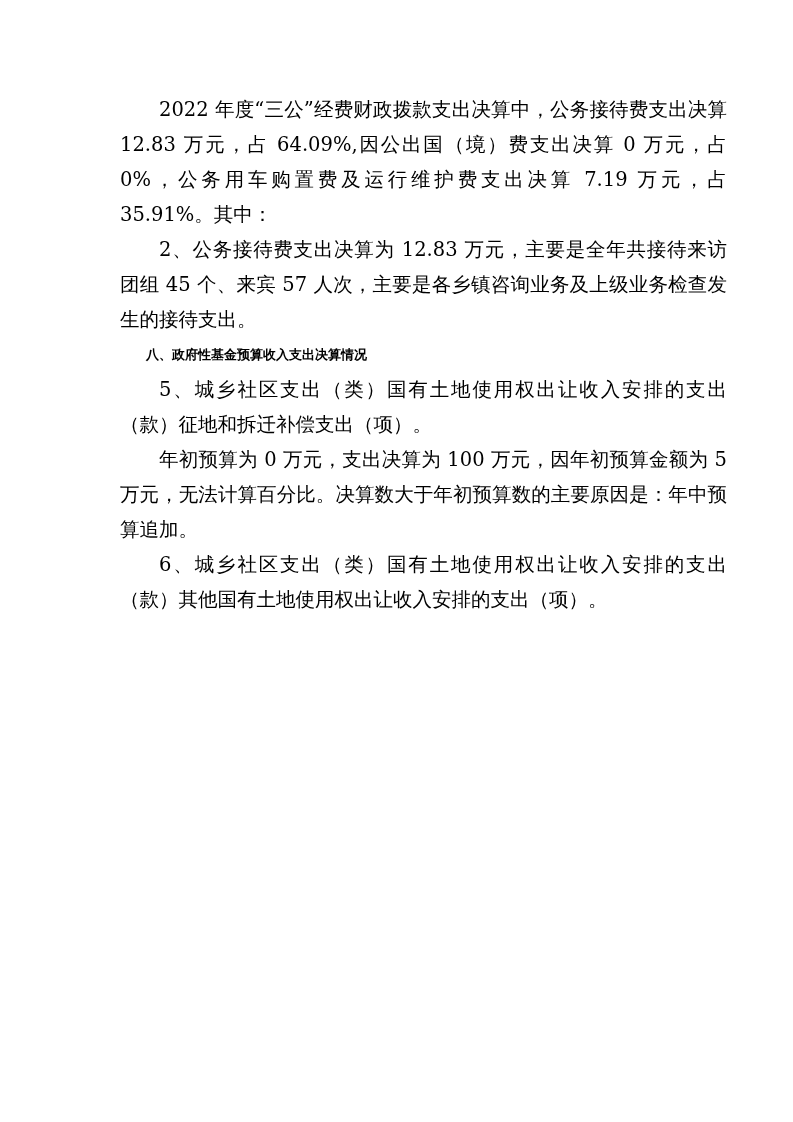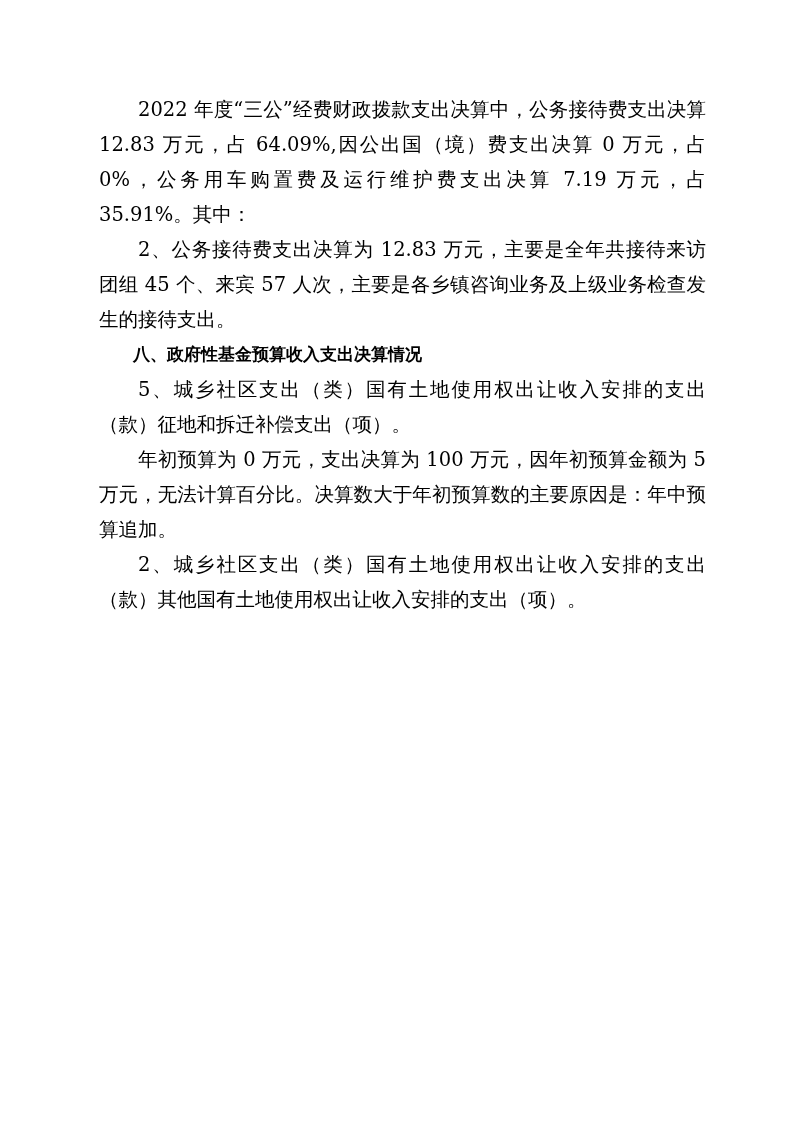--- a/index.html
+++ b/index.html
@@ -6,20 +6,21 @@
     margin: 0;
     padding: 0;
     background: #ffffff;
   }
   .page {
     position: relative;
     width: 710px;
     height: 1122px;
     background: #ffffff;
     overflow: hidden;
+    margin-left: 21px;
   }
   .content {
     position: absolute;
     left: 99px;
     top: 92px;
     width: 607px;
     color: #000000;
     font-family: "DejaVu Serif", "Liberation Serif", serif;
     font-size: 19.5px;
     line-height: 35px;
@@ -29,31 +30,31 @@
     margin: 0;
     padding: 0;
     text-indent: 2em;
   }
   .content h2.section-heading {
     margin: 0;
     padding: 0;
     text-indent: 2em;
     font-family: "DejaVu Sans", "Liberation Sans", sans-serif;
     font-weight: bold;
-    font-size: 17px;
+    font-size: 13px;
     line-height: 35px;
     text-align: left;
     color: #000000;
   }
 </style>
 </head>
 <body>
 
 <div class="page">
   <div class="content">
     <p>2022 年度“三公”经费财政拨款支出决算中，公务接待费支出决算 12.83 万元，占 64.09%,因公出国（境）费支出决算 0 万元，占 0%，公务用车购置费及运行维护费支出决算 7.19 万元，占 35.91%。其中：</p>
     <p>2、公务接待费支出决算为 12.83 万元，主要是全年共接待来访团组 45 个、来宾 57 人次，主要是各乡镇咨询业务及上级业务检查发生的接待支出。</p>
     <h2 class="section-heading">八、政府性基金预算收入支出决算情况</h2>
     <p>5、城乡社区支出（类）国有土地使用权出让收入安排的支出（款）征地和拆迁补偿支出（项）。</p>
     <p>年初预算为 0 万元，支出决算为 100 万元，因年初预算金额为 5 万元，无法计算百分比。决算数大于年初预算数的主要原因是：年中预算追加。</p>
-    <p>2、城乡社区支出（类）国有土地使用权出让收入安排的支出（款）其他国有土地使用权出让收入安排的支出（项）。</p>
+    <p>6、城乡社区支出（类）国有土地使用权出让收入安排的支出（款）其他国有土地使用权出让收入安排的支出（项）。</p>
   </div>
 </div>
 
 </body></html>

